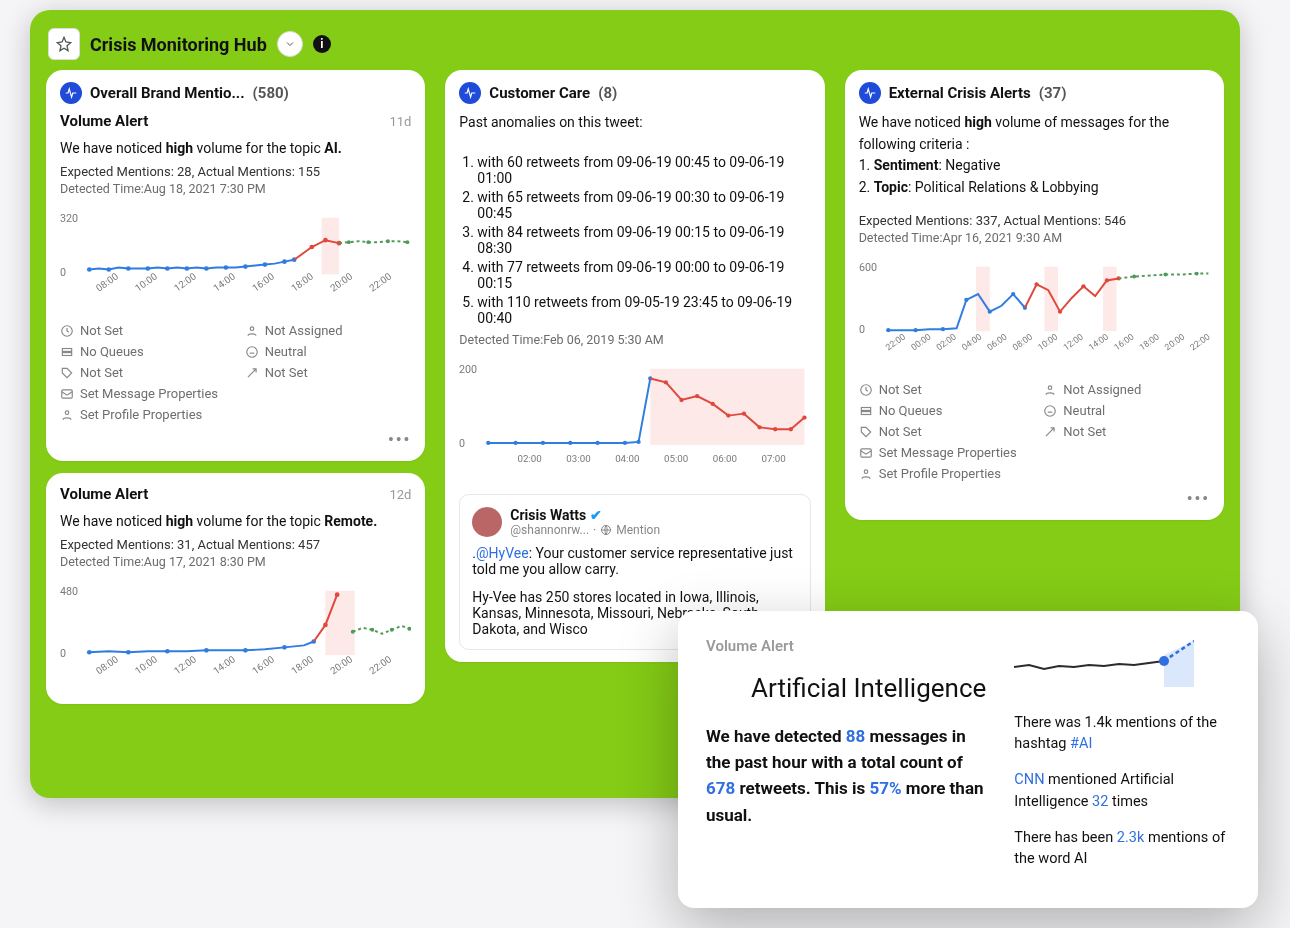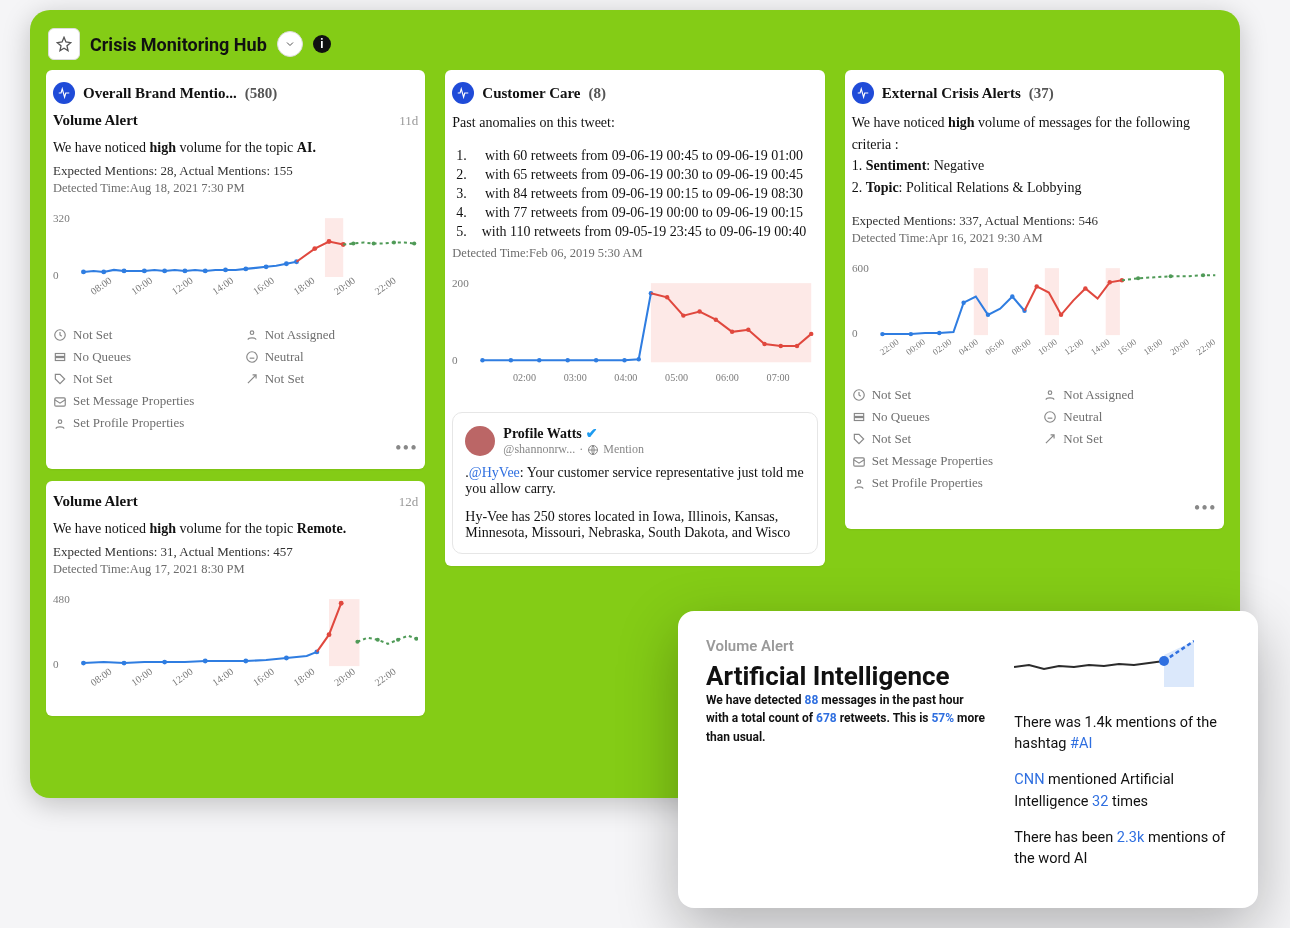--- a/index.html
+++ b/index.html
@@ -30,23 +30,22 @@
   .page-title { font-size: 18px; font-weight: 700; }
   .chev-btn {
     width: 26px; height: 26px; border: 1px solid #dcdcdc; background: #fff;
     border-radius: 13px; display: flex; align-items: center; justify-content: center;
     color: #555; cursor: pointer;
   }
   .info-icon { width: 18px; height: 18px; border-radius: 50%; background: #111; color:#fff; display:flex; align-items:center; justify-content:center; font-size:12px; font-weight:700; }
   .columns { display: flex; gap: 20px; }
   .col { flex: 1; display: flex; flex-direction: column; gap: 12px; }
   .panel {
-    background: #fff; border-radius: 6px; box-shadow: 0 1px 2px rgba(0,0,0,.05);
-    padding: 12px 7px;
-    font-family: Liberation Serif, serif;
+    background: #fff; border-radius: 17px; box-shadow: 0 1px 2px rgba(0,0,0,.05);
+    padding: 12px 14px;
   }
   .panel-head { display:flex; align-items:center; gap:8px; font-weight:700; font-size:15px; margin-bottom:8px;}
   .pulse { width:22px; height:22px; border-radius:50%; background:#1f4bd8; display:flex; align-items:center; justify-content:center; color:#fff; }
   .pulse svg { width:14px; height:14px; }
   .card-title-row { display:flex; justify-content:space-between; align-items:center; margin-bottom:8px; }
   .card-title { font-weight:700; font-size:15px; }
   .card-age { color:#9a9a9a; font-size:13px; }
   .bodytext { font-size:14px; line-height:1.55; }
   .bodytext b { font-weight:700; }
   .meta { font-size:13px; color:#333; margin-top:4px; }
@@ -71,22 +70,22 @@
   .badge { color:#1d9bf0; }
   .highlight-blue { color:#2f6fe0; }
   .overlay {
     position:absolute; right:32px; bottom:20px; width:580px;
     background:#fff; border-radius:16px; box-shadow: 0 20px 60px rgba(0,0,0,.28);
     padding:26px 28px 24px;
     display:flex; gap:28px;
   }
   .overlay-left { flex:1.3; }
   .overlay-title-sm { color:#9a9a9a; font-size:15px; font-weight:600; }
-  .overlay-title { font-size:26px; font-weight:700; margin-top:6px; }
-  .overlay-body { font-size:12px; font-weight:700; line-height:1.55; }
+  .overlay-title { font-size:26px; font-weight:400; margin-top:18px;text-align:right; }
+  .overlay-body { margin-top:20px; font-size:17px; font-weight:700; line-height:1.55; }
   .overlay-body .num { color:#2f6fe0; }
   .overlay-right { flex:1; font-size:14.5px; font-weight:400; line-height:1.5; }
   .overlay-right p { margin-bottom:14px; }
   .overlay-right .num { color:#2f6fe0; }
   .spark { margin-bottom:18px; }
   .spark svg { width:180px; height:50px; }
   .count { color:#555; font-weight:700; }
   .social-row{ display:flex; flex-direction:column; }
 </style>
 </head>
@@ -294,21 +293,21 @@
         <div class="panel-head">
           <span class="pulse">
               <svg viewBox="0 0 24 24" fill="none" stroke="#fff" stroke-width="2">
                 <path d="M3 12h4l2-7 4 14 2-7h6"></path>
               </svg>
             </span>
           <span>Customer Care</span>
           <span class="count">(8)</span>
         </div>
         <div class="bodytext">Past anomalies on this tweet:</div>
-        <ol class="ol" style="margin-top:14px;text-align:center;">
+        <ol class="ol" style="margin-top:20px;">
           <li>with 60 retweets from 09-06-19 00:45 to 09-06-19 01:00</li>
           <li>with 65 retweets from 09-06-19 00:30 to 09-06-19 00:45</li>
           <li>with 84 retweets from 09-06-19 00:15 to 09-06-19 08:30</li>
           <li>with 77 retweets from 09-06-19 00:00 to 09-06-19 00:15</li>
           <li>with 110 retweets from 09-05-19 23:45 to 09-06-19 00:40</li>
         </ol>
         <div class="detected" style="margin-top:6px">Detected Time:Feb 06, 2019 5:30 AM</div>
 
         <div class="chart-box">
           <svg viewBox="0 0 360 120">
@@ -348,21 +347,21 @@
                 <text x="310" y="106">07:00</text>
             </g>
           </svg>
         </div>
 
         <div class="tweet-card">
           <div class="tweet-head">
             <div class="avatar"></div>
             <div class="social-row">
               <div class="tweet-name">
-                <span>Profile Watts</span>
+                <span>Crisis Watts</span>
                 <span class="badge">✔</span>
               </div>
               <div class="tweet-user">
                 <span>@shannonrw...</span>
                   <span>·</span>
                 <svg viewBox="0 0 24 24" width="12" height="12" fill="none" stroke="#888" stroke-width="2">
                     <circle cx="12" cy="12" r="9"></circle>
                     <path d="M3 12h18M12 3c3 3 3 15 0 18M12 3c-3 3-3 15 0 18"></path>
                   </svg>
                 <span>Mention</span>

